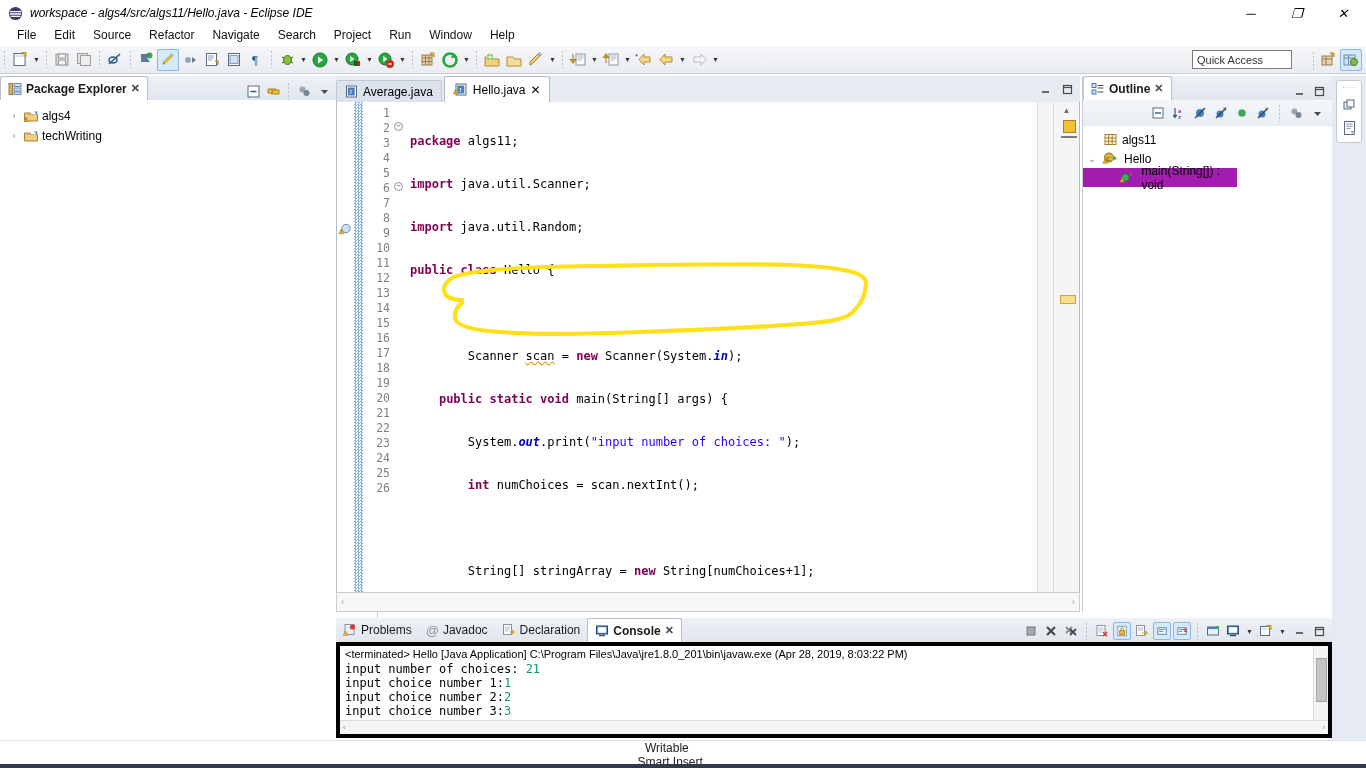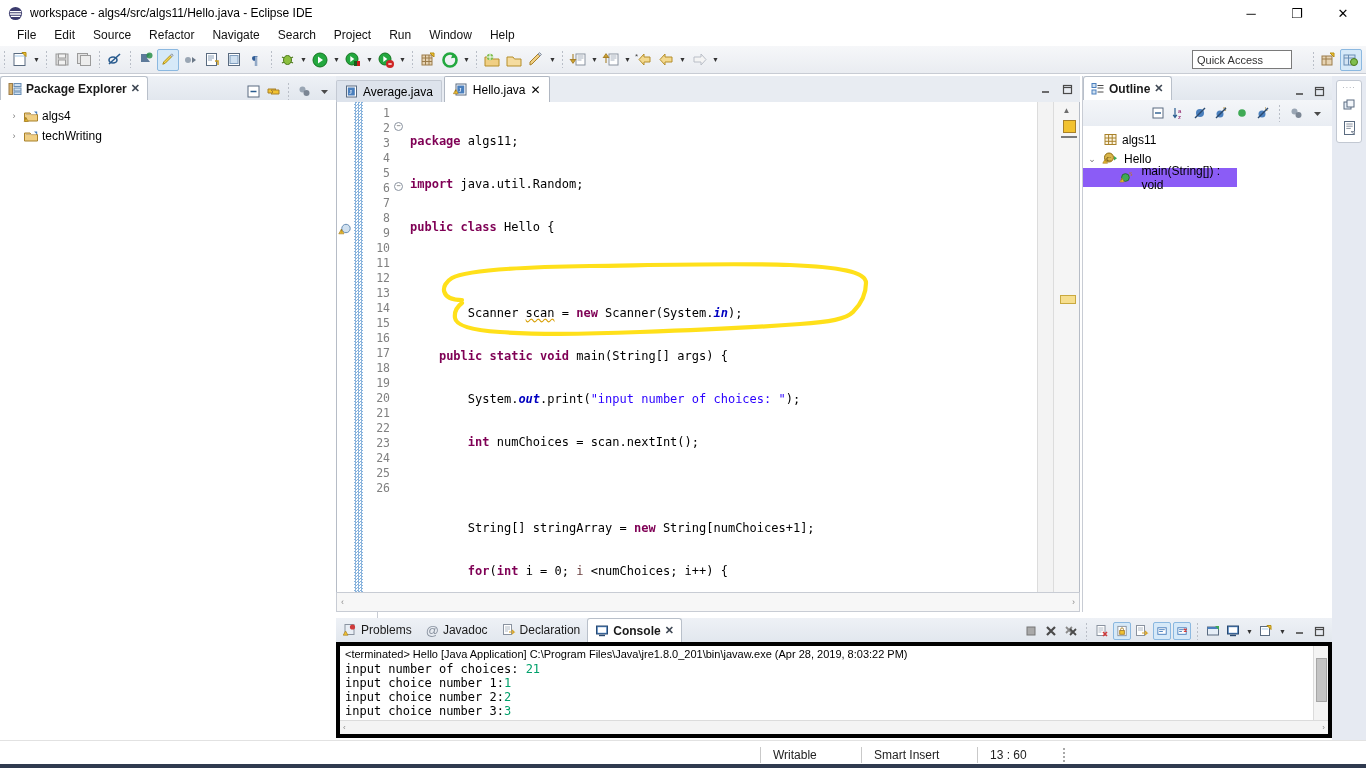--- a/index.html
+++ b/index.html
@@ -9,21 +9,21 @@
     font-size: 12px;
     color: #000;
     background: #f0f0f0;
     -webkit-font-smoothing: antialiased;
   }
   .app { position:relative; width:1366px; height:768px; background:#fff; }
 
   
   .titlebar {
     position:absolute; left:0; top:0; width:1366px; height:26px;
-    background:#ffffff; display:flex; align-items:center;
+    background:#ffffff; display:flex; align-items:center;font-style:italic;
   }
   .title-icon { margin-left:8px; width:15px; height:15px; }
   .title-text { margin-left:7px; font-size:12px; color:#000; }
   .winctl { position:absolute; right:0; top:0; height:26px; display:flex; }
   .winbtn {
     width:46px; height:26px; display:flex; align-items:center; justify-content:center;
     font-size:13px; color:#000;
   }
 
   
@@ -122,21 +122,21 @@
     background:#f7f7f7; border:1px solid #c8ccd4; display:flex; align-items:center;
     justify-content:space-between; padding:0 4px; font-size:9px; color:#8a8a8a;
   }
 
   
   #outline { left:1082px; top:76px; width:250px; height:536px; border-left:1px solid #c8ccd4; }
   #outline .body { background:#fff; height:478px; font-size:12px; padding-top:4px; }
   .ol-tools { height:26px; display:flex; align-items:center; justify-content:flex-end; gap:3px; padding-right:6px;
               background:linear-gradient(#f4f6f9,#e9edf3); }
   .ol-row { display:flex; align-items:center; height:19px; gap:4px; }
-  .ol-row.sel { background:#8b5cf6; }
+  .ol-row.sel { background:#a21caf; }
 
   
   #console { left:336px; top:618px; width:996px; height:122px; }
   .cs-body { background:#fff; border:4px solid #000000; height:96px; position:relative; overflow:hidden; }
   .cs-head { font-size:11px; padding:2px 5px; color:#000; white-space:nowrap; }
   .cs-out { font-family:"DejaVu Sans Mono", monospace; font-size:12px; padding-left:5px; color:#000; }
   .cs-out .in { color:#00a06a; }
   .cs-vbar { position:absolute; right:0; top:0; width:15px; height:100%; background:#f4f4f4; border-left:1px solid #dcdcdc; }
   .cs-hbar { position:absolute; left:0; bottom:0; height:14px; width:100%; background:#f4f4f4; border-top:1px solid #dcdcdc;
              display:flex; justify-content:space-between; align-items:center; padding:0 3px; font-size:8px; color:#8a8a8a; }
@@ -145,20 +145,21 @@
   #fastview { position:absolute; right:0; top:76px; width:34px; height:664px; background:#e6eaf2; }
   .fv-box { margin:4px auto 0; width:26px; background:#fff; border:1px solid #c2c8d2; border-radius:3px;
             display:flex; flex-direction:column; align-items:center; padding:3px 0 5px; gap:5px; }
   .fv-dots { font-size:7px; color:#9aa0aa; letter-spacing:1px; }
 
   
   .statusbar {
     position:absolute; left:0; bottom:0; width:1366px; height:28px;
     background:#fff; display:flex; align-items:center; font-size:12px; color:#222;
     border-top:1px solid #e2e2e2;
+    flex-direction:column;
   }
   .st-sep { width:1px; height:16px; background:#c9c9c9; }
   .st-cell { padding:0 12px; }
   .st-grip { width:2px; height:14px; margin:0 10px;
     background:repeating-linear-gradient(#a8a8a8 0 2px, transparent 2px 4px); }
   .bottom-accent { position:absolute; left:0; bottom:0; width:1366px; height:4px; background:#2f3a4f; }
 
   
   #annotation { position:absolute; left:0; top:0; width:1366px; height:768px; pointer-events:none; }
 </style>
@@ -528,20 +529,21 @@
           <div class="ln">20</div>
           <div class="ln">21</div>
           <div class="ln">22</div>
           <div class="ln">23</div>
           <div class="ln">24</div>
           <div class="ln">25</div>
           <div class="ln">26</div>
         </div>
       <div class="code">
         <div class="cl"><span class="kw">package</span> algs11;</div>
+        <div class="cl"><span class="kw">import</span> java.util.Scanner;</div>
         <div class="cl"><span class="kw">import</span> java.util.Random;</div>
         <div class="cl"><span class="kw">public class</span> Hello {</div>
         <div class="cl"> </div>
         <div class="cl">        Scanner <span class="wavy">scan</span> = <span class="kw">new</span> Scanner(System.<span class="fld">in</span>);</div>
         <div class="cl">    <span class="kw">public static void</span> main(String[] args) {</div>
         <div class="cl">        System.<span class="fld">out</span>.print(<span class="str">"input number of choices: "</span>);</div>
         <div class="cl">        <span class="kw">int</span> numChoices = scan.nextInt();</div>
         <div class="cl"> </div>
         <div class="cl">        String[] stringArray = <span class="kw">new</span> String[numChoices+1];</div>
         <div class="cl">        <span class="kw">for</span>(<span class="kw">int</span> i = 0; <span class="loc">i</span> &lt;numChoices; i++) {</div>

